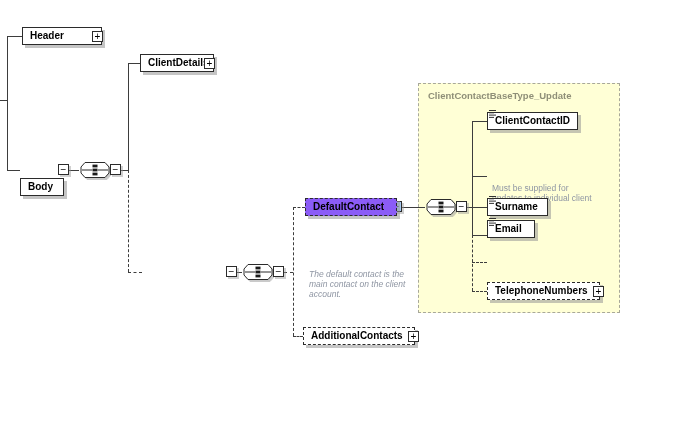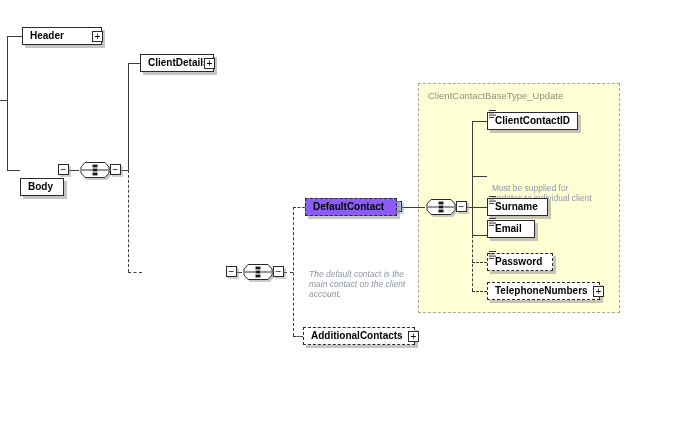--- a/index.html
+++ b/index.html
@@ -24,21 +24,21 @@
           box-shadow:2px 2px 0 rgba(150,150,150,.45);}
   .toggle.inbox{top:50%;margin-top:-5.5px;box-shadow:none;}
   .toggle.blue{background:#a9cbf2;}
   
   .compositor{position:absolute;width:32px;height:18px;
               filter:drop-shadow(2px 2px 0 rgba(150,150,150,.5));}
   
   .annot{position:absolute;font-size:8.5px;line-height:10px;color:#8f96a3;margin-top:48px;}
   
   .typebox{position:absolute;background:#ffffd6;border:1px dashed #a8a89a;box-sizing:border-box;}
-  .typebox-title{position:absolute;left:9px;top:6px;font-size:9.5px;font-weight:normal;color:#8f8f78;}
+  .typebox-title{position:absolute;left:9px;top:6px;font-size:9.5px;font-weight:bold;color:#8f8f78;}
   
   .glyph{position:absolute;left:1px;top:-4px;width:8px;height:10px;}
 </style>
 </head>
 <body>
 
 <div id="canvas">
 
   <div class="typebox" style="left:418px;top:83px;width:202px;height:230px;">
     <div class="typebox-title">ClientContactBaseType_Update</div>
@@ -151,28 +151,19 @@
   <div class="ebox" style="left:487px;top:220px;width:48px;">
     <svg class="glyph" viewBox="0 0 8 10">
       <line x1="0" y1="1.5" x2="7" y2="1.5" stroke="#333" stroke-width="1"></line>
       <line x1="0" y1="3.8" x2="5" y2="3.8" stroke="#333" stroke-width="1"></line>
       <line x1="0" y1="6.1" x2="7" y2="6.1" stroke="#333" stroke-width="1"></line>
       <line x1="0" y1="8.4" x2="5" y2="8.4" stroke="#333" stroke-width="1"></line>
     </svg>
     <span>Email</span>
   </div>
 
-  <div class="ebox dashed" style="left:487px;top:253px;width:66px;">
-    <svg class="glyph" viewBox="0 0 8 10">
-      <line x1="0" y1="1.5" x2="7" y2="1.5" stroke="#333" stroke-width="1"></line>
-      <line x1="0" y1="3.8" x2="5" y2="3.8" stroke="#333" stroke-width="1"></line>
-      <line x1="0" y1="6.1" x2="7" y2="6.1" stroke="#333" stroke-width="1"></line>
-      <line x1="0" y1="8.4" x2="5" y2="8.4" stroke="#333" stroke-width="1"></line>
-    </svg>
-    <span>Password</span>
-  </div>
 
   <div class="ebox dashed" style="left:487px;top:282px;width:113px;">
     <span>TelephoneNumbers</span>
     <div class="toggle inbox" style="right:-5px;">+</div>
   </div>
 
 </div>
 
 </body></html>

